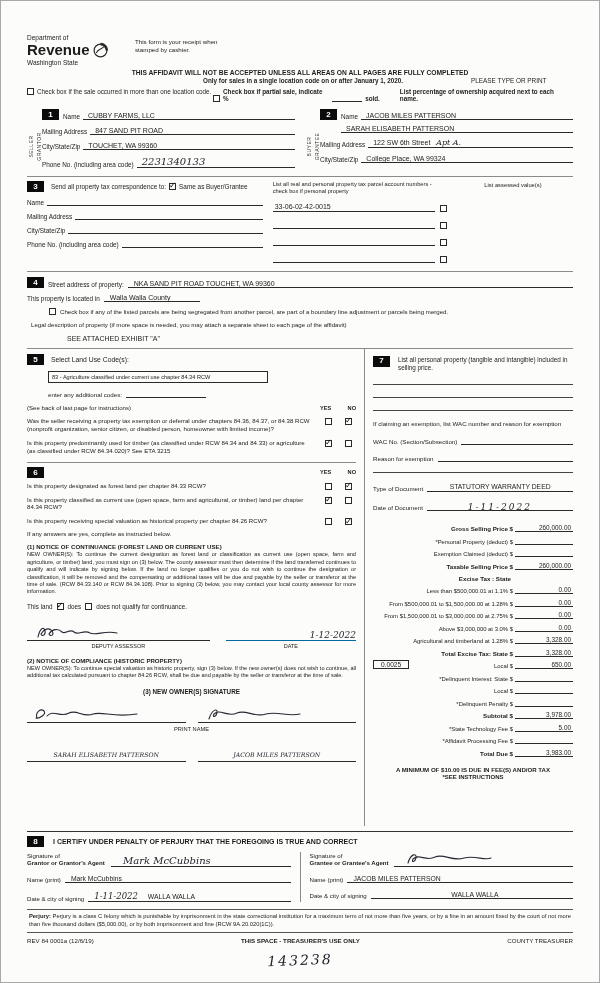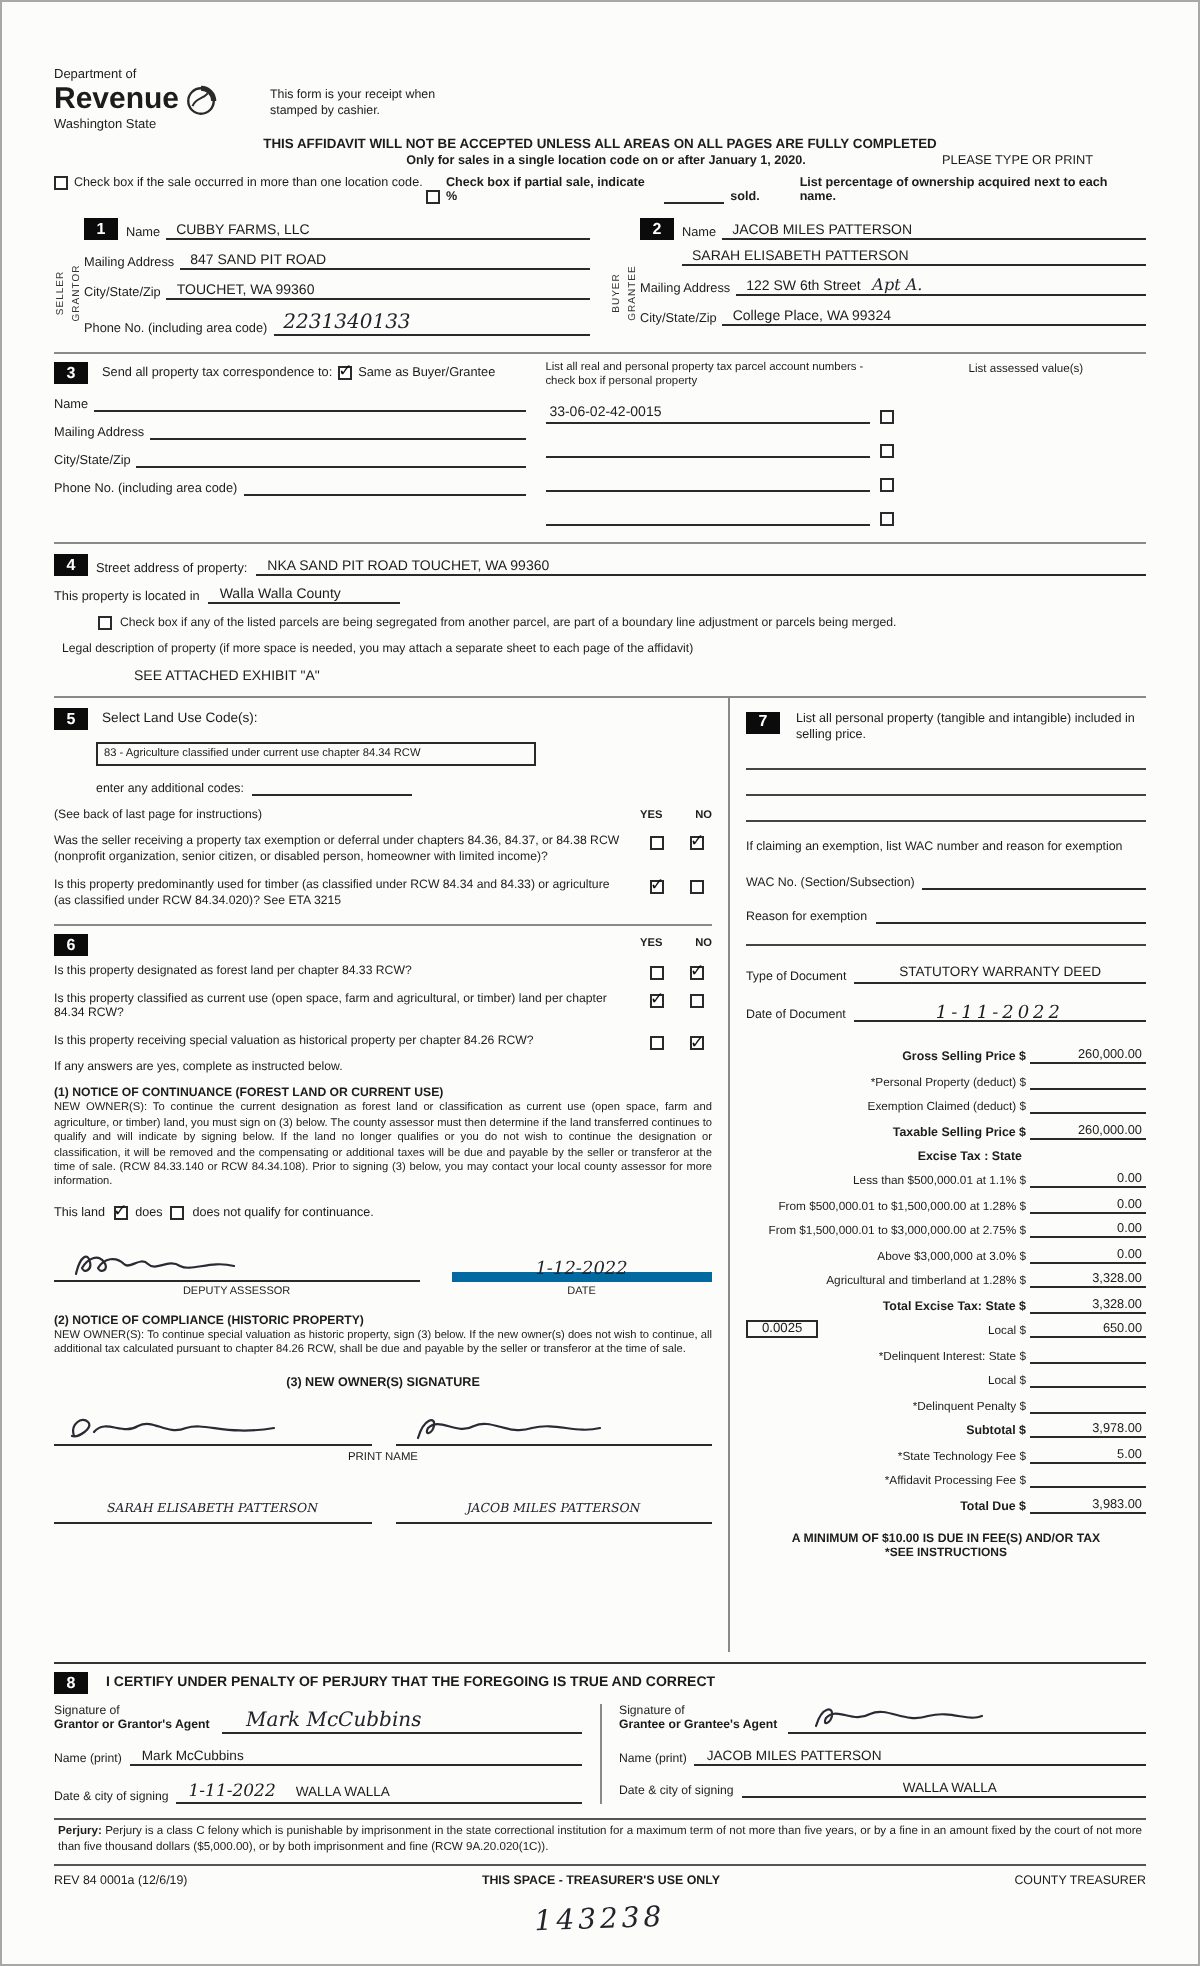--- a/index.html
+++ b/index.html
@@ -7,21 +7,21 @@
 body{width:600px;font-family:"Liberation Sans",sans-serif;color:#1c1c1c}
 .page{width:600px;height:983px;background:#fcfcfa;border:1px solid #a8a8a8;padding:34px 26px 0;position:relative;overflow:hidden}
 .b{font-weight:bold}
 .ul{border-bottom:1px solid #2a2a2a}
 .f1{flex:1 1 auto;min-width:0}
 .cb{display:inline-block;width:7px;height:7px;border:1px solid #2a2a2a;background:#fff;position:relative;flex:none;vertical-align:-1px}
 .cb.ck::after{content:"✓";position:absolute;left:-1px;top:-3.5px;font-size:8.5px;color:#111}
 .hw{font-family:"DejaVu Serif",serif;font-style:italic;color:#23232c}
 .secnum{width:17px;height:11px;background:#0b0b0b;color:#fff;font-size:8px;font-weight:bold;display:inline-flex;align-items:center;justify-content:center;margin-right:4px;flex:none}
 
-.hdr{display:flex;align-items:center}
+.hdr{display:flex;align-items:flex-start}
 .logo{width:108px;line-height:1.05}
 .logo-dept{font-size:6.5px}
 .logo-rev{font-size:15px;font-weight:bold;display:flex;align-items:center;gap:2px}
 .logo-state{font-size:6.5px;margin-top:1px}
 .hdr-mid{flex:1;text-align:center;padding-top:3px}
 .title{font-size:10.5px;font-weight:bold;letter-spacing:.2px}
 .chapters{font-size:7.6px;font-weight:bold;margin-top:3px}
 .hdr-right{width:102px;font-size:6.2px;line-height:1.3;padding-top:3px}
 .warn{font-size:6.7px;font-weight:bold;text-align:center;margin-top:2px}
 .rowa{display:flex;margin-top:1px;font-size:6.3px;align-items:flex-start}
@@ -71,21 +71,21 @@
 .qb{width:36px;display:flex;justify-content:space-between;padding:1px 4px 0 5px;flex:none}
 .s6{border-top:1px solid #8a8a8a;margin-top:7px;padding-top:4px}
 .s6h{display:flex;align-items:center;font-size:6.8px}
 .ifyes{font-size:6.1px;margin-top:5px}
 .nt{font-size:6.1px;font-weight:bold;margin-top:6px}
 .nb{font-size:5.6px;line-height:1.32;text-align:justify;margin-top:1px;color:#222}
 .thisland{display:flex;gap:4px;align-items:center;font-size:6.3px;margin-top:7px}
 .sigrow{display:flex;gap:16px;margin-top:14px;align-items:flex-end}
 .sigcell{flex:1.4;border-bottom:1px solid #2a2a2a;height:17px;position:relative}
 .sigcell svg{position:absolute;bottom:0;left:8px}
-.datecell{flex:1;border-bottom:5px solid #0369a1;text-align:center;height:17px}
+.datecell{flex:1;border-bottom:1px solid #0369a1;text-align:right;height:17px}
 .datecell .hw{font-size:9px}
 .siglabels{display:flex;gap:16px;font-size:5.5px;margin-top:2px}
 .siglabels div{text-align:center}
 .siglabels .a{flex:1.4}.siglabels .d{flex:1}
 .owner3{text-align:center;font-weight:bold;font-size:6.3px;margin-top:9px}
 .ownersigs{display:flex;gap:12px;margin-top:12px}
 .osig{flex:1;border-bottom:1px solid #2a2a2a;height:16px;position:relative}
 .osig svg{position:absolute;bottom:0;left:6px}
 .printlbl{text-align:center;font-size:5.7px;margin-top:3px}
 .printnames{display:flex;gap:12px;margin-top:11px}

